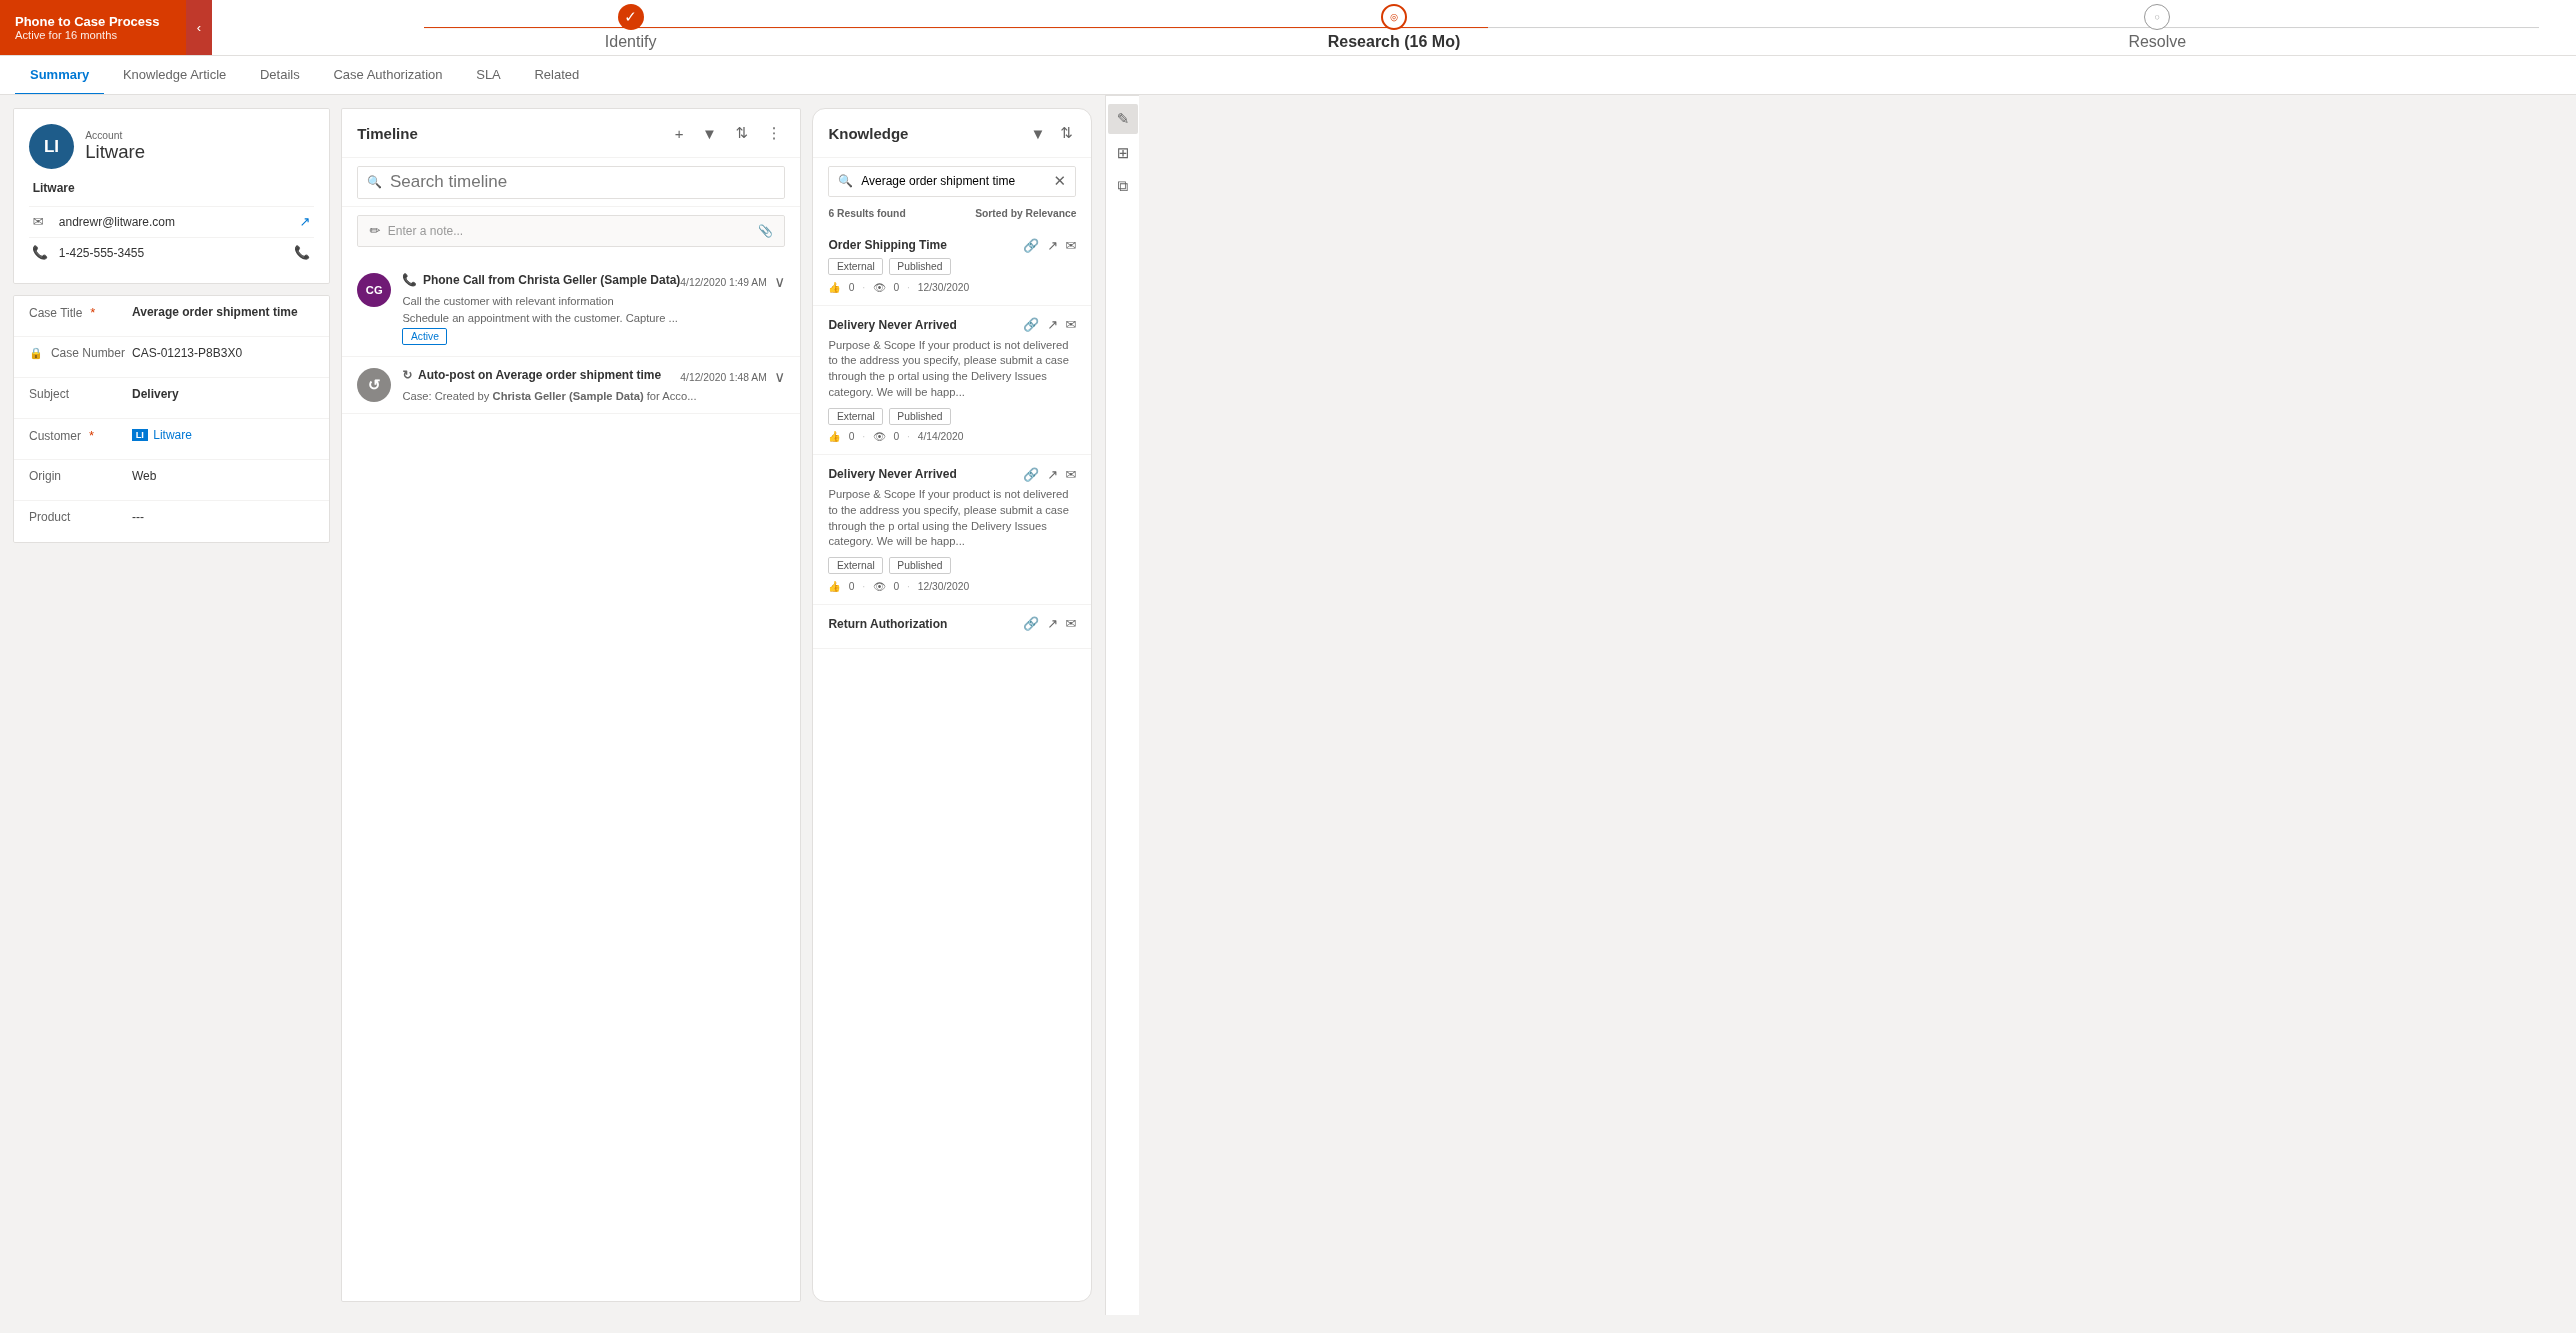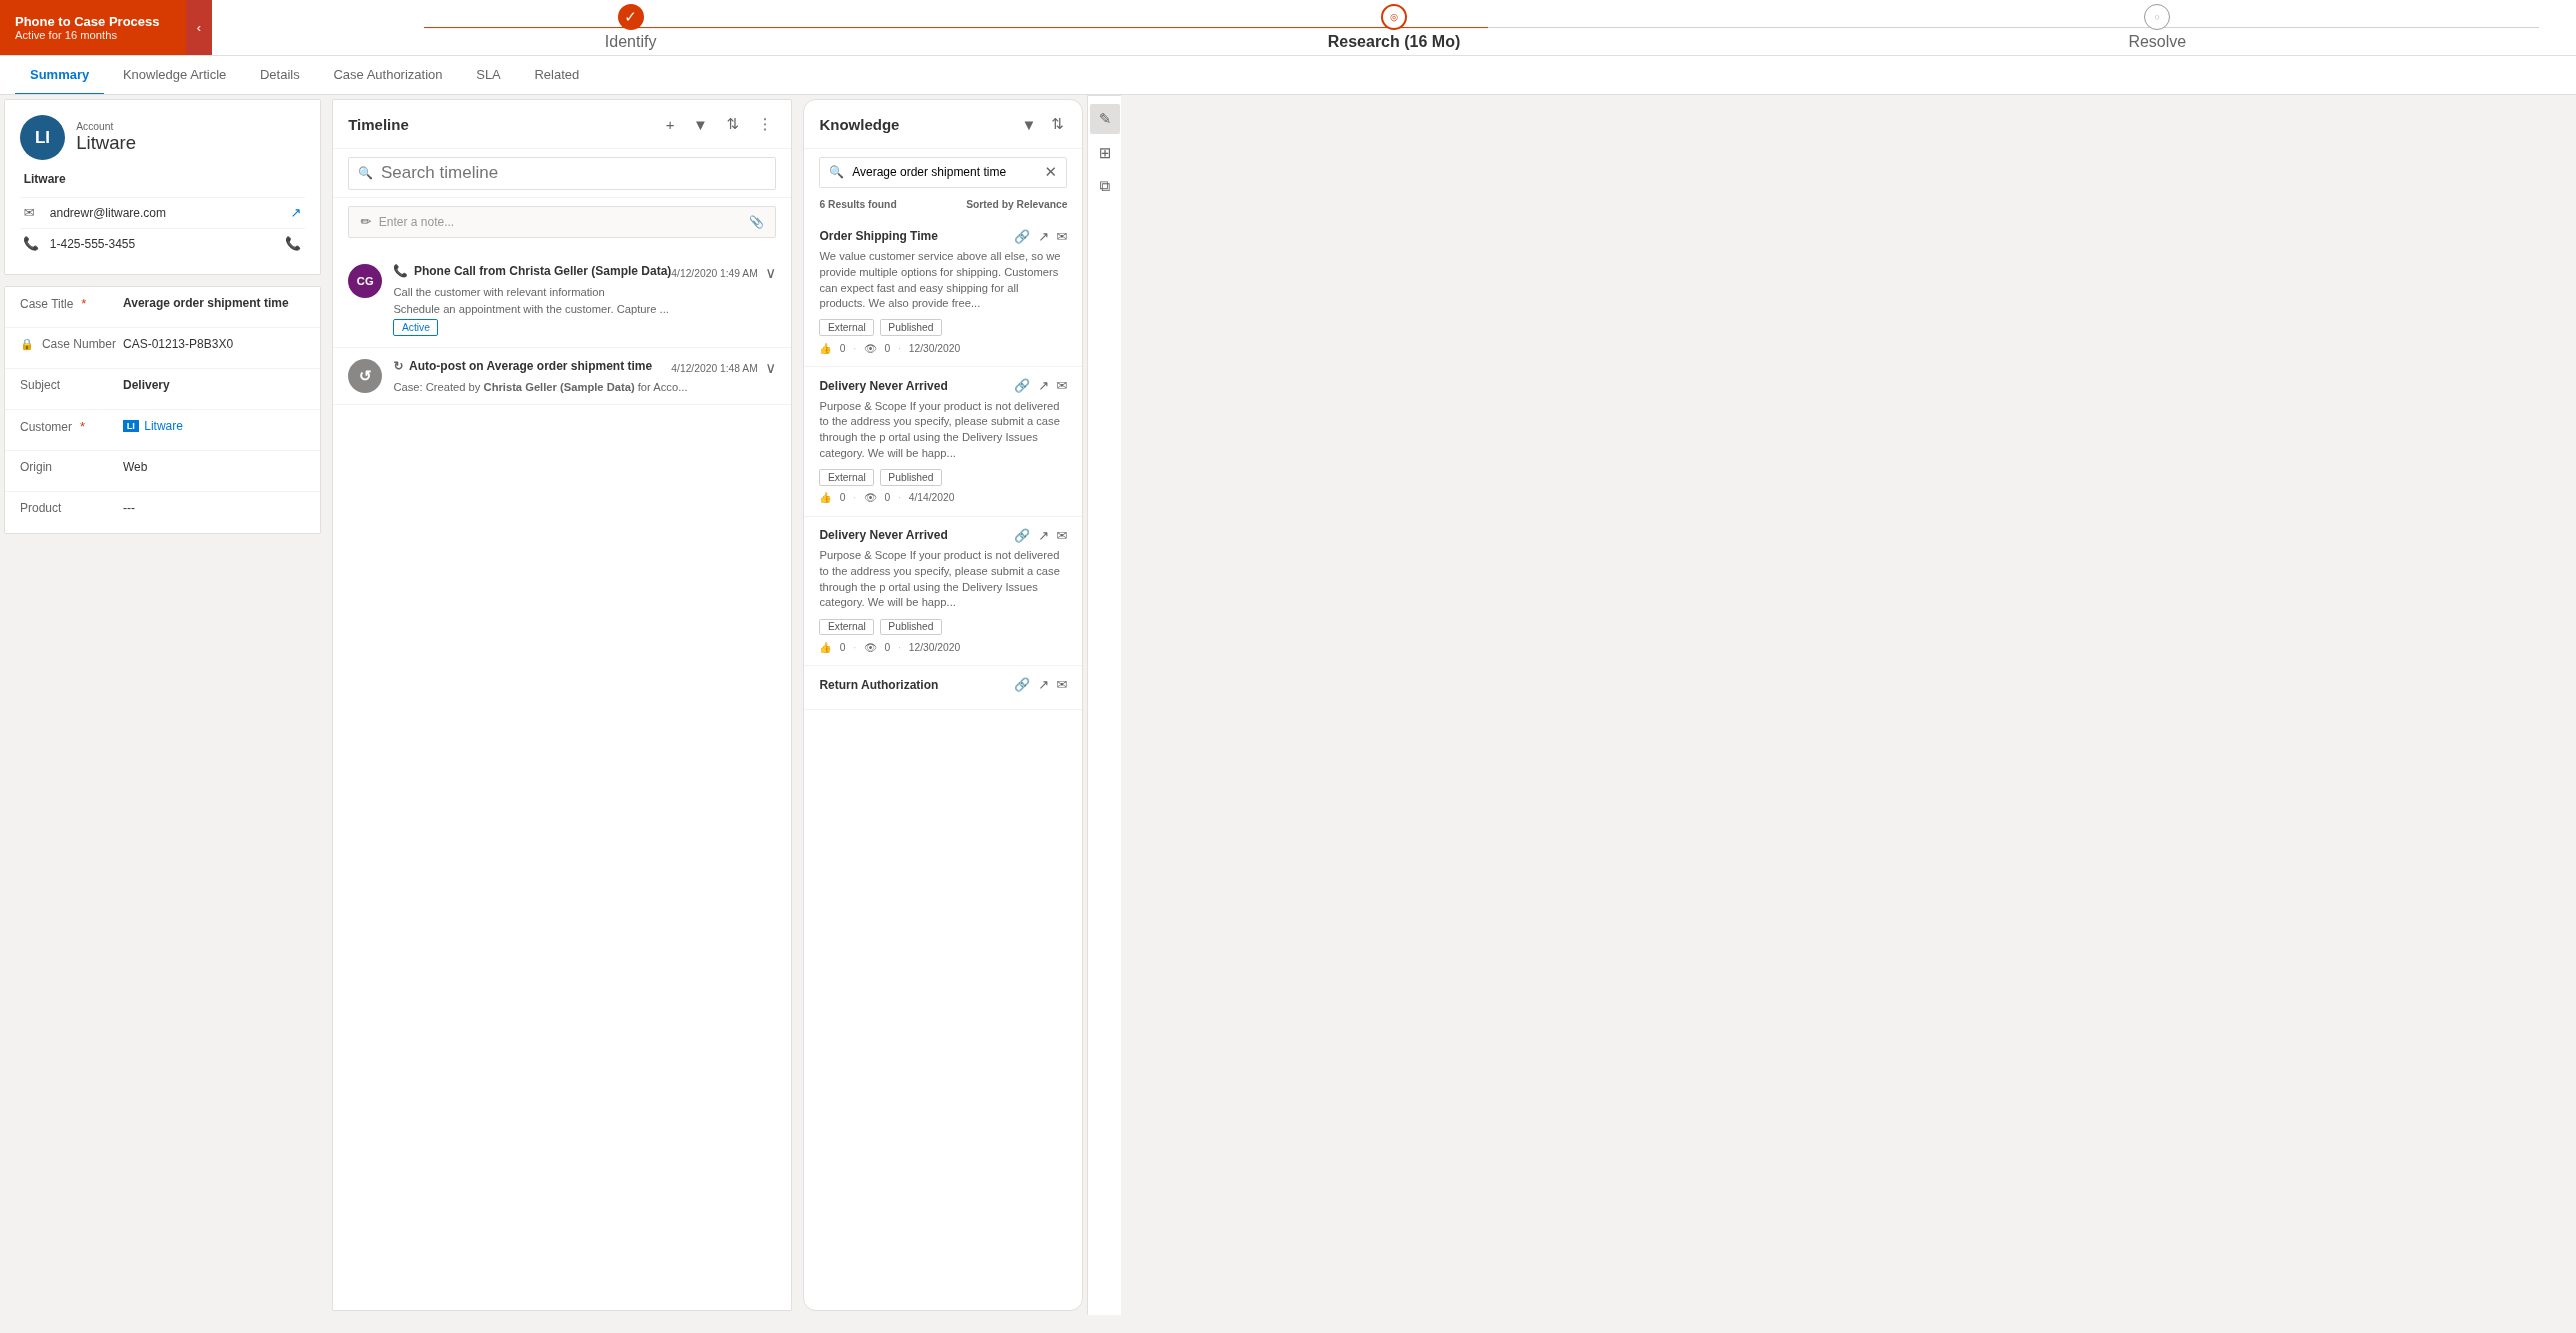--- a/index.html
+++ b/index.html
@@ -110,21 +110,21 @@
     .nav-tab.active {
       color: #0078d4;
       border-bottom: 1.9px solid #0078d4;
       font-weight: 600;
     }
 
     
     .main-content {
       display: flex;
       gap: 11.2px;
-      padding: 4px;
+      padding: 13px;
       height: calc(100vh - 113px);
       overflow: hidden;
     }
 
     
     .left-panel {
       width: 317px;
       flex-shrink: 0;
       display: flex;
       flex-direction: column;
@@ -624,21 +624,20 @@
 
           <div class="knowledge-item">
             <div class="knowledge-item-header">
               <span class="knowledge-item-title">Order Shipping Time</span>
               <div class="knowledge-item-actions">
                 <span style="cursor:pointer;">🔗</span>
                 <span style="cursor:pointer;">↗</span>
                 <span style="cursor:pointer;">✉</span>
               </div>
             </div>
-            <div class="knowledge-item-desc">We value customer service above all else, so we provide multiple options for shipping. Customers can expect fast and easy shipping for all products. We also provide free...</div>
             <div class="knowledge-tags">
               <span class="knowledge-tag">External</span>
               <span class="knowledge-tag">Published</span>
             </div>
             <div class="knowledge-footer">
               <span>👍</span>
               <span>0</span>
               <span class="knowledge-footer-dot">·</span>
               <span>👁</span>
               <span>0</span>

